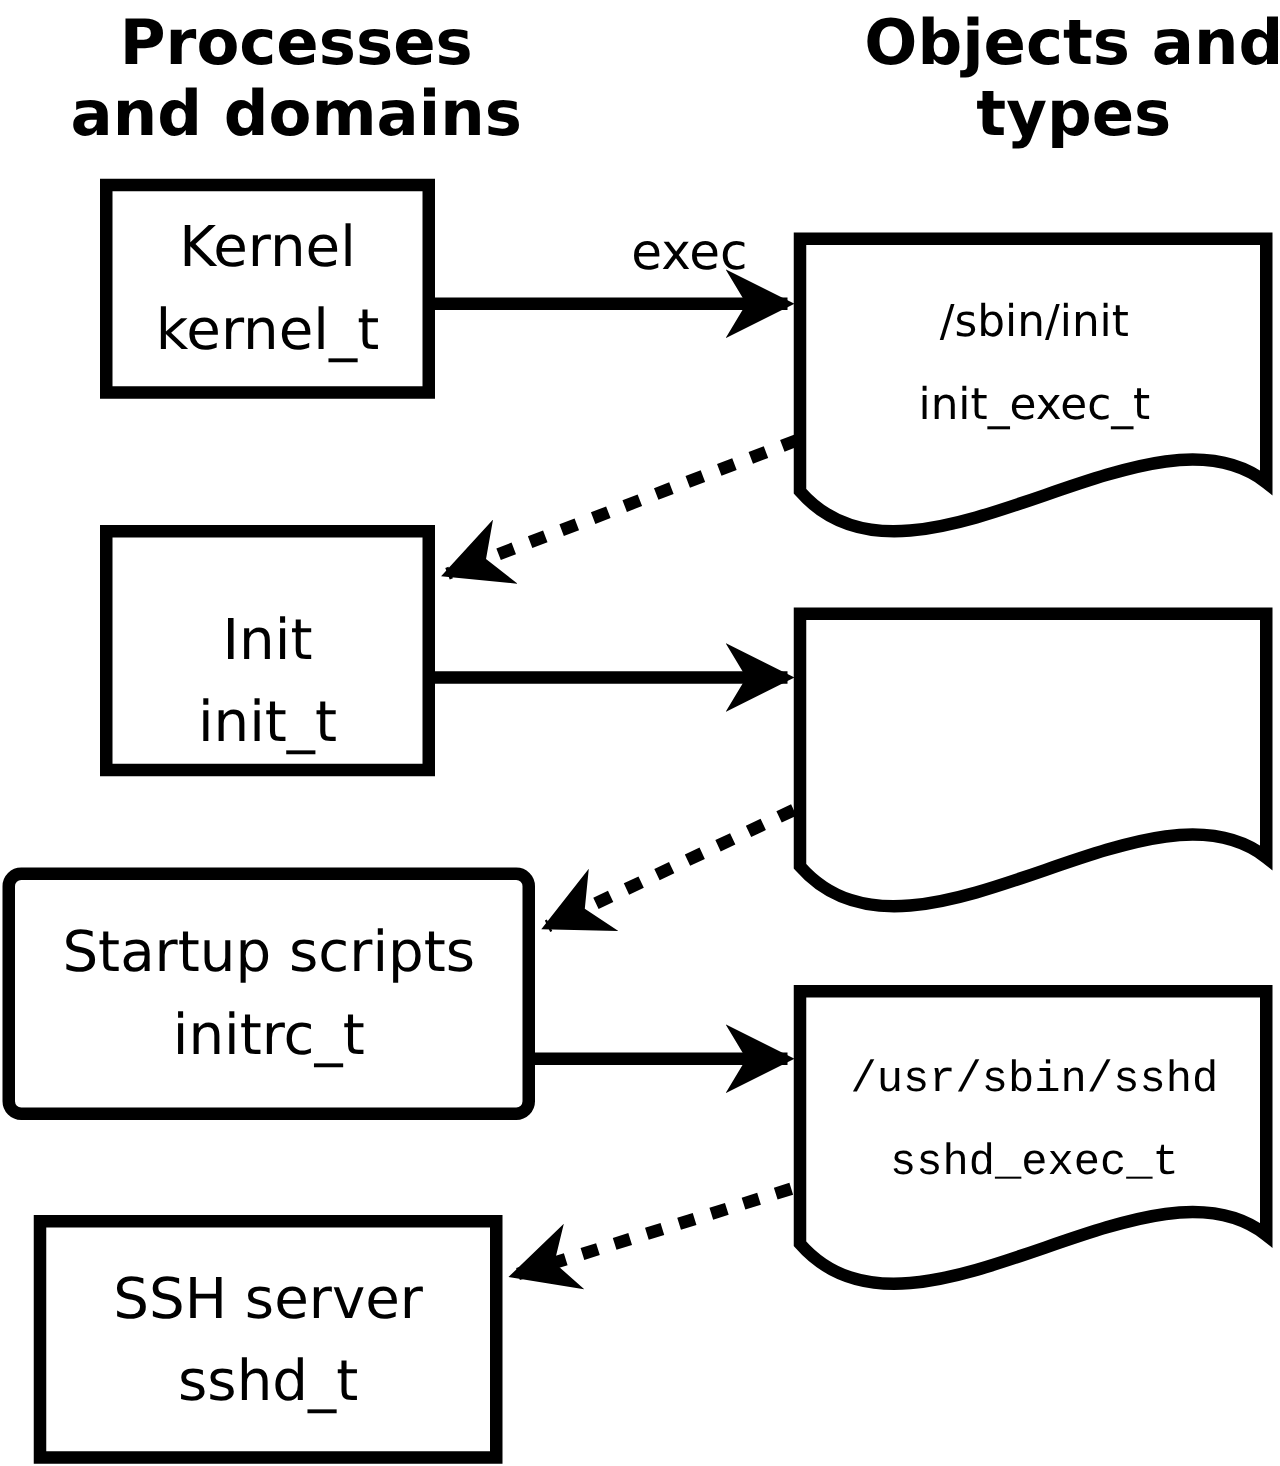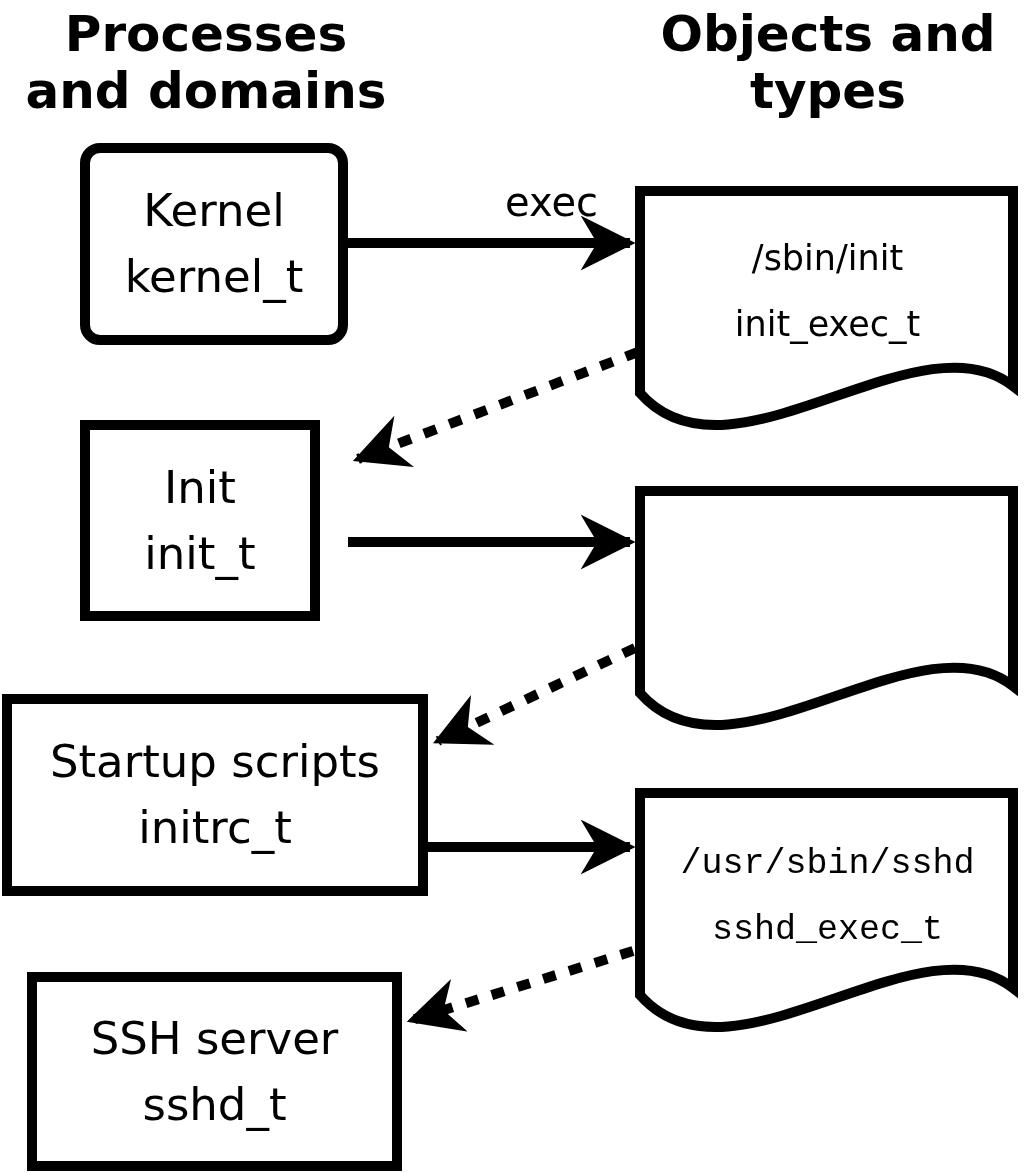--- a/index.html
+++ b/index.html
@@ -4,21 +4,21 @@
 <style>
   html,body{margin:0;padding:0;background:#ffffff;}
   .canvas{
     position:relative;width:1024px;height:1173px;background:#ffffff;
     font-family:"DejaVu Sans","Liberation Sans",sans-serif;color:#000000;
     overflow:hidden;
   }
   .layer{position:absolute;left:0;top:0;width:1024px;height:1173px;}
   .hdr{
     position:absolute;text-align:center;font-weight:bold;
-    font-size:50px;line-height:57px;letter-spacing:0px;
+    font-size:50px;line-height:57px;letter-spacing:0px;margin-left:31px;
   }
   .hdr span{display:block;}
   .pbox{
     position:absolute;box-sizing:border-box;border:10px solid #000000;
     background:#ffffff;display:flex;flex-direction:column;
     align-items:center;justify-content:center;text-align:center;
     font-size:45px;line-height:66px;
   }
   .dtext{
     position:absolute;display:flex;flex-direction:column;
@@ -58,29 +58,29 @@
 
   <div class="hdr" style="left:0px;top:6px;width:412px;">
     <span>Processes</span>
     <span>and domains</span>
   </div>
   <div class="hdr" style="left:628px;top:6px;width:400px;">
     <span>Objects and</span>
     <span>types</span>
   </div>
 
-  <div class="pbox" style="left:80px;top:143px;width:268px;height:202px;border-radius:20px;">
+  <div class="pbox" style="left:80px;top:143px;width:268px;height:176px;">
     <span>Kernel</span>
     <span>kernel_t</span>
   </div>
-  <div class="pbox" style="left:80px;top:420px;width:240px;height:201px;">
+  <div class="pbox" style="left:80px;top:420px;width:268px;height:201px;justify-content:flex-end;">
     <span>Init</span>
     <span>init_t</span>
   </div>
-  <div class="pbox" style="left:2px;top:694px;width:426px;height:202px;">
+  <div class="pbox" style="left:2px;top:694px;width:426px;height:202px;border-radius:15px;">
     <span>Startup scripts</span>
     <span>initrc_t</span>
   </div>
   <div class="pbox" style="left:27px;top:972px;width:375px;height:199px;">
     <span>SSH server</span>
     <span>sshd_t</span>
   </div>
 
   <div class="dtext" style="left:640px;top:188px;width:375px;height:205px;">
     <span>/sbin/init</span>

